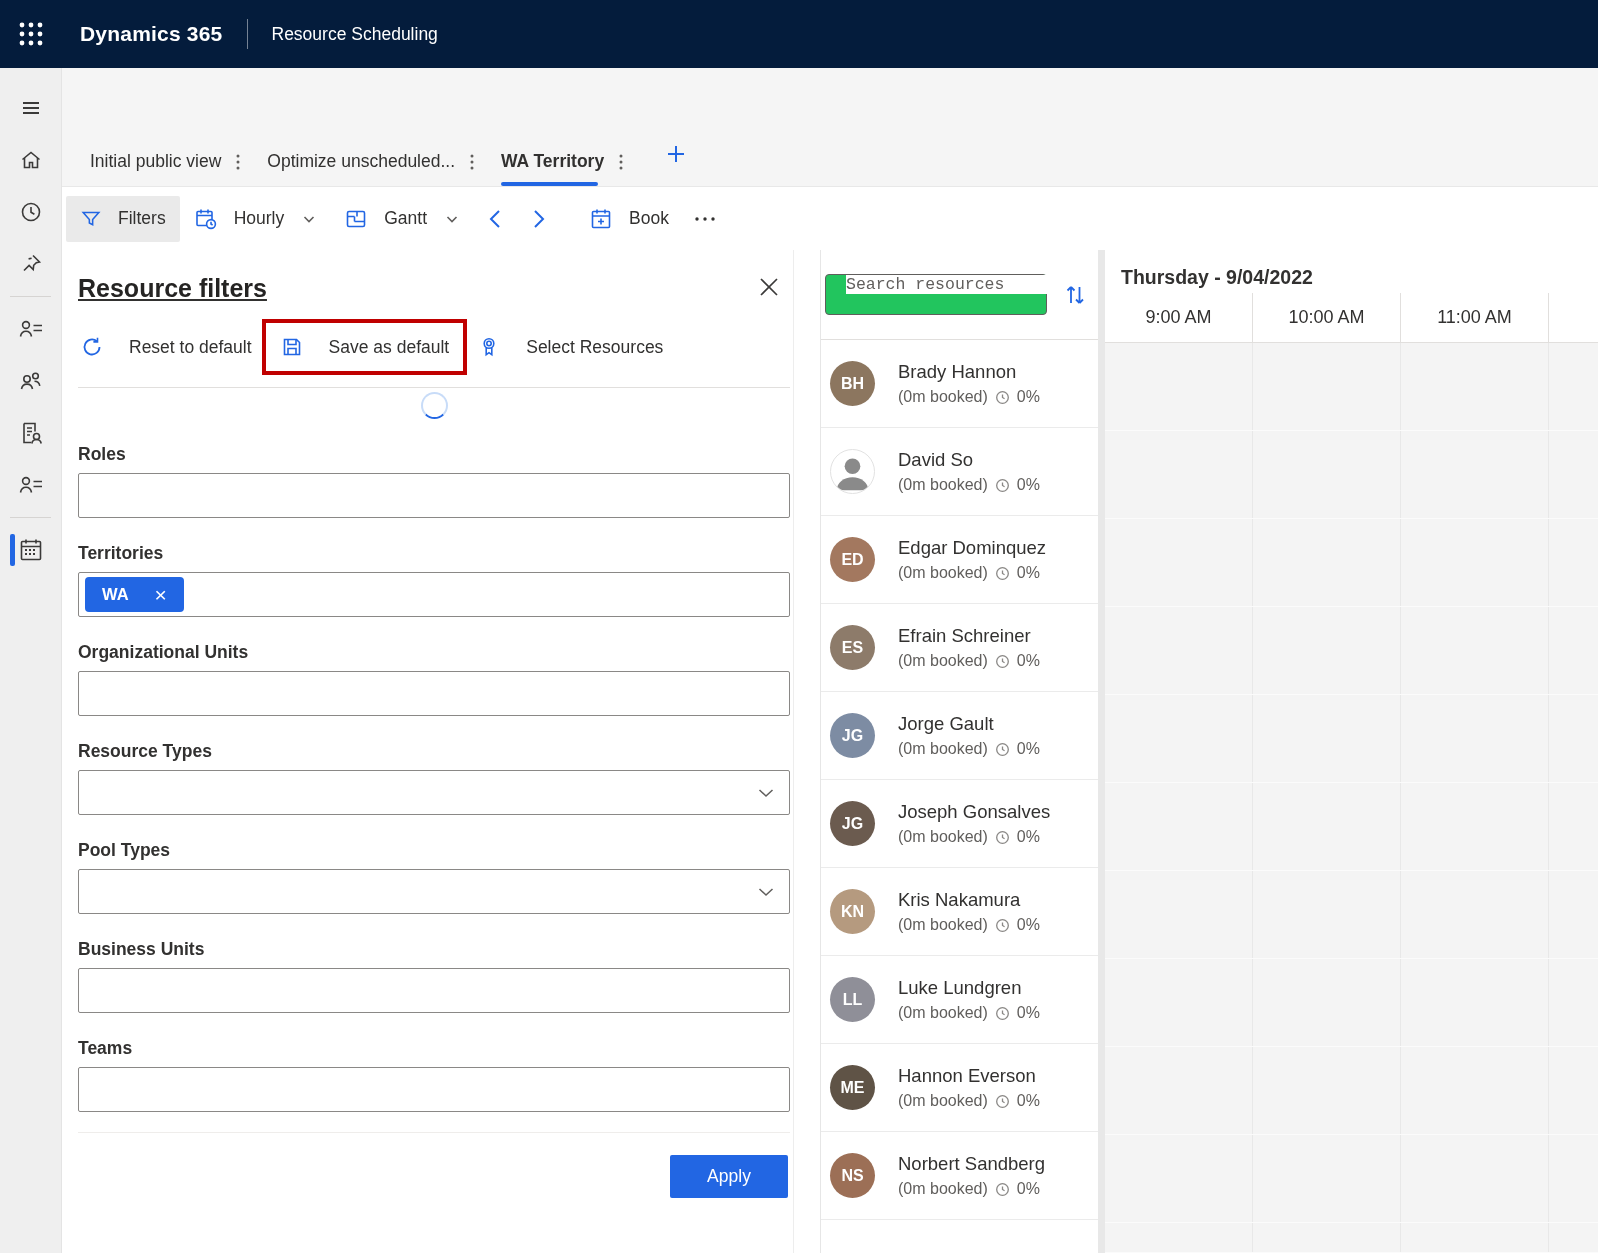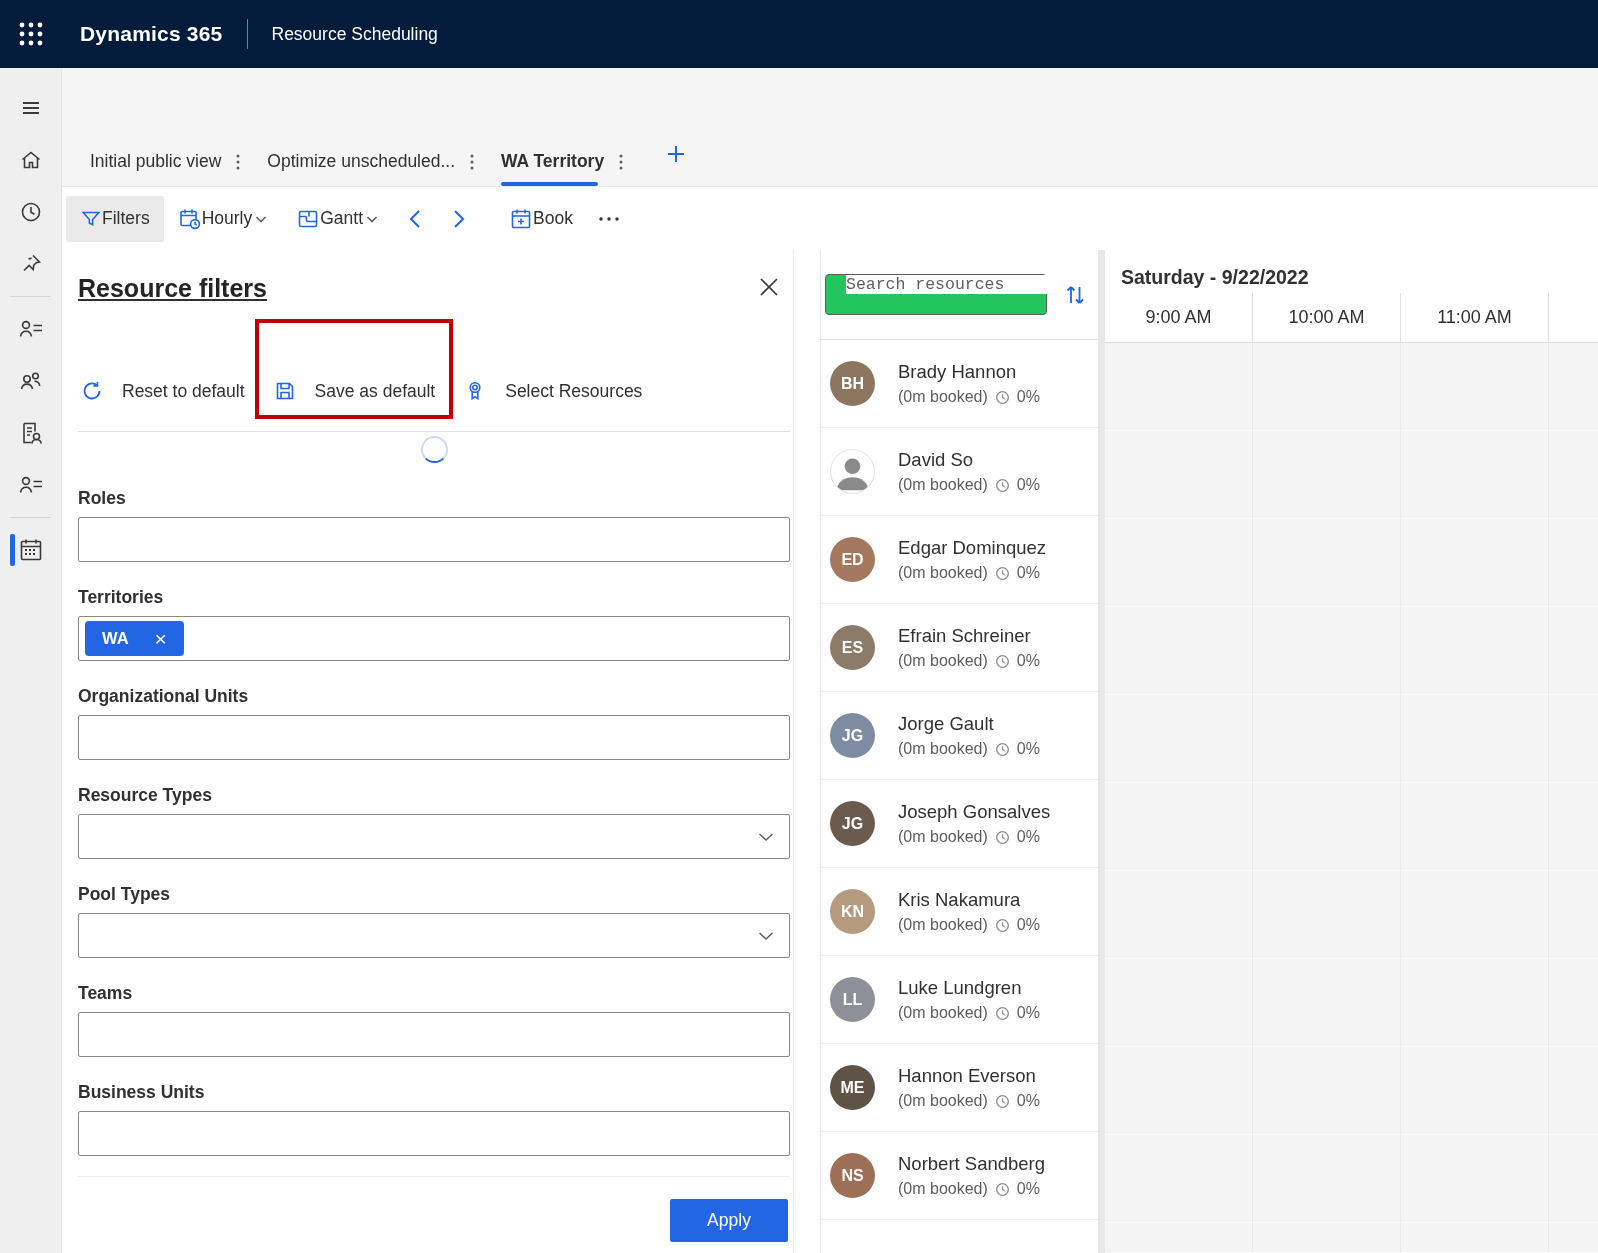--- a/index.html
+++ b/index.html
@@ -29,36 +29,36 @@
   .tabstrip { height:118px; background:#f5f5f5; display:flex; align-items:flex-end; padding-left:28px; flex:none; }
   .tab { display:flex; align-items:center; margin-right:26px; padding-bottom:14px; position:relative; cursor:pointer; }
   .tab-label { font-size:17.5px; color:#323130; }
   .tab.active .tab-label { font-weight:bold; }
   .tab .dots { margin-left:14px; }
   .tab.active .underline { position:absolute; left:0; right:26px; bottom:0; height:4px; background:#2266E3; border-radius:2px; }
   .add-tab { margin:0 0 16px 14px; cursor:pointer; }
 
   
   .toolbar { height:64px; background:#fff; border-top:1px solid #e8e8e8; display:flex; align-items:center; padding-left:4px; flex:none; }
-  .tb-btn { display:flex; align-items:center; gap:0; height:46px; padding:0 14px; font-size:17.5px; color:#323130; cursor:pointer; border-radius:2px; }
+  .tb-btn { display:flex; align-items:center; gap:16px; height:46px; padding:0 14px; font-size:17.5px; color:#323130; cursor:pointer; border-radius:2px; }
   .tb-btn.selected { background:#eaeaea; }
   .tb-chev { margin-left:2px; }
   .tb-icon-btn { width:44px; height:44px; display:flex; align-items:center; justify-content:center; cursor:pointer; }
   .daterange { font-size:17.5px; color:#323130; padding:0 6px; }
 
   
   .content { flex:1; display:flex; min-height:0; background:#fff; }
 
   
   .fpanel { width:731px; flex:none; padding:0 3px 0 16px; background:#fff; }
   .fpanel-head { display:flex; align-items:flex-start; justify-content:space-between; margin-top:24px;text-decoration:underline; }
   .fpanel-title { font-size:25px; font-weight:bold; color:#252423; }
   .close-btn { margin:2px 10px 0 0; cursor:pointer; }
   .actions { display:flex; align-items:center; margin-top:16px; }
-  .action-btn { display:flex; align-items:center; gap:18px; font-size:17.5px; color:#323130; cursor:pointer; padding:6px 2px;margin-top:44px; }
+  .action-btn { display:flex; align-items:center; gap:25px; font-size:17.5px; color:#323130; cursor:pointer; padding:6px 2px; }
   .save-highlight { border:4px solid #c00000; padding:6px 12px; margin:0 8px; display:flex; align-items:center; }
   .actions-divider { height:1px; background:#e1dfdd; margin-top:12px; }
   .spinner { width:27px; height:27px; border-radius:50%; margin:4px auto 0;
     border:2px solid #c8dcf8; border-bottom-color:#2266E3; }
   .field { margin-top:25px; }
   .field-label { font-size:17.5px; font-weight:bold; color:#323130; }
   .field-box { margin-top:8px; height:45px; border:1px solid #8a8886; border-radius:2px; background:#fff;
     display:flex; align-items:center; position:relative; padding:0 10px; }
   .field-box input { border:none; outline:none; flex:1; font-size:16px; font-family:inherit; background:transparent; height:100%; }
   .select-box .chev { position:absolute; right:14px; }
@@ -386,28 +386,28 @@
           <div class="field">
             <div class="field-label">Pool Types</div>
             <div class="field-box select-box">
               <svg class="chev" width="18" height="14" viewBox="0 0 18 14" fill="none" stroke="#605e5c" stroke-width="1.5">
                 <path d="M2.5 4l6.5 6 6.5-6"></path>
               </svg>
             </div>
           </div>
 
           <div class="field">
-            <div class="field-label">Teams</div>
+            <div class="field-label">Business Units</div>
             <div class="field-box">
                 <input style="">
               </div>
           </div>
 
           <div class="field">
-            <div class="field-label">Business Units</div>
+            <div class="field-label">Teams</div>
             <div class="field-box">
                 <input style="">
               </div>
           </div>
 
           <div class="apply-divider"></div>
           <div class="apply-row">
             <button class="apply-btn">Apply</button>
           </div>
         </div>
@@ -587,21 +587,21 @@
               </div>
 
             </div>
           </div>
         </div>
 
         <div class="ggap"></div>
 
         <div class="gpanel">
           <div class="gheader">
-            <div class="gday">Saturday - 9/22/2022</div>
+            <div class="gday">Thursday - 9/04/2022</div>
             <div class="gtimes">
               <div class="gtime">9:00 AM</div>
               <div class="gtime">10:00 AM</div>
               <div class="gtime">11:00 AM</div>
               <div class="gtime last"></div>
             </div>
           </div>
           <div class="gbody">
             <div class="grow">
                 <div class="gcell"></div>

